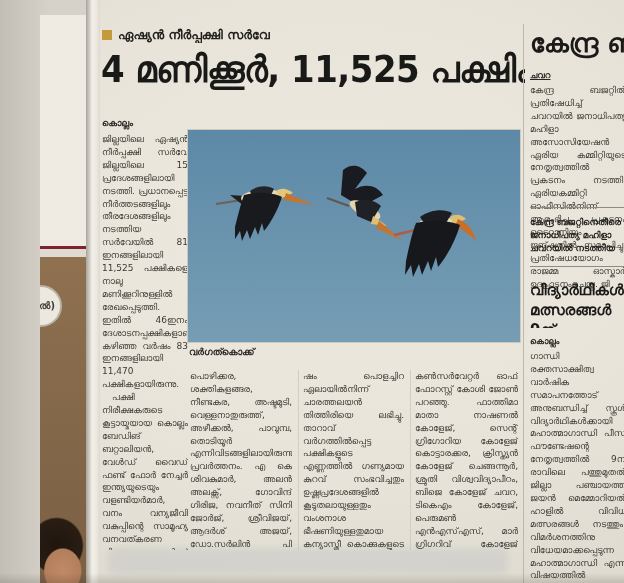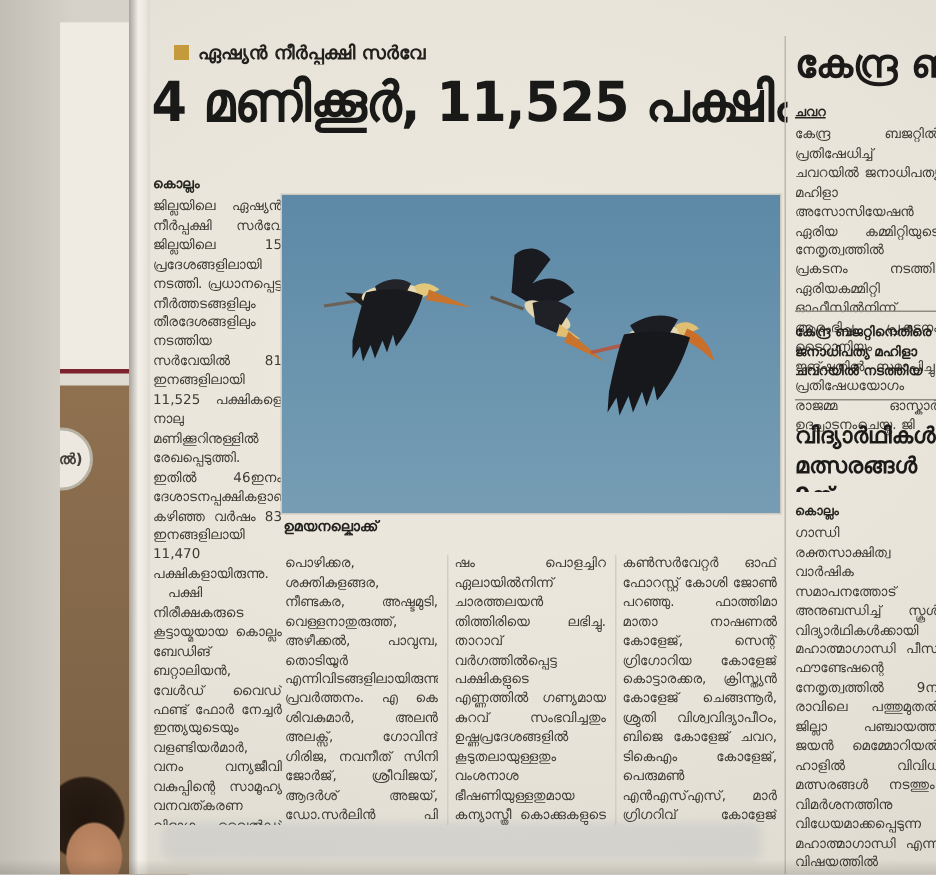--- a/index.html
+++ b/index.html
@@ -65,21 +65,21 @@
     background:linear-gradient(90deg,#a8a49c 0%, #f3f0e9 45%, #ece8df 75%, #ded9d0 100%);
   }
 
   
   .main-page {
     position:absolute; left:100px; top:0; width:524px; height:583px;
     background:
       radial-gradient(ellipse 600px 420px at 45% 40%, #eeeadf 0%, #e7e3d9 60%, #ddd9cf 100%);
     overflow:hidden;
   }
-  .kicker-row { position:absolute; left:16px; top:27px; display:flex; align-items:center; white-space:nowrap; overflow:hidden; width:300px; }
+  .kicker-row { position:absolute; left:2px; top:27px; display:flex; align-items:center; white-space:nowrap; overflow:hidden; width:300px; }
   .kicker-sq { width:10px; height:10px; background:#c49a3c; margin-right:6px; flex:0 0 auto; }
   .kicker-text { font-weight:bold; font-size:12.5px; color:#21201d; }
   .headline {
     position:absolute; left:1px; top:47px; width:424px; height:52px;
     font-size:34px; font-weight:bold; color:#191918; letter-spacing:-0.5px;
     white-space:nowrap; overflow:hidden; transform:scaleY(1.08); transform-origin:top left;
   }
   .dateline { font-weight:bold; font-size:9px; color:#26251f; margin-bottom:4px; }
   .bodytext { font-size:9px; line-height:12.9px; text-align:justify; color:#3b3a33; overflow:hidden; }
   .bodytext.indent { text-indent:10px; }
@@ -194,21 +194,21 @@
         <g transform="translate(206,70)">
           <path d="M0,35 L26,29" stroke="#b05a48" stroke-width="2.5" fill="none"></path>
           <ellipse cx="42" cy="25" rx="20" ry="8" fill="#e6dab6" transform="rotate(-6 42 25)"></ellipse>
           <path d="M26,17 C38,9 50,9 58,13 L52,23 L30,23 Z" fill="#1c1d22"></path>
           <path d="M56,17 C62,13 68,15 72,19 L60,25 Z" fill="#e0bf72"></path>
           <path d="M64,19 C74,23 80,31 82,41 C76,35 68,29 61,26 Z" fill="#c96f2a"></path>
           <path d="M22,23 C40,19 56,21 66,25 C62,39 54,55 44,67 L42,57 L37,71 L34,61 L28,75 L25,64 L19,77 L17,65 L11,75 L12,61 C15,47 18,33 22,23 Z" fill="#17181c"></path>
         </g>
       </svg>
     </div>
-    <div class="photo-caption">ഉമയനല്കൊക്ക്</div>
+    <div class="photo-caption">വർഗത്കൊക്ക്</div>
 
     <div class="col col2">
       <p class="bodytext">പൊഴിക്കര, ശക്തികുളങ്ങര, നീണ്ടകര, അഷ്ടമുടി, വെള്ളനാതുരുത്ത്, അഴീക്കൽ, പാവുമ്പ, തൊടിയൂർ എന്നിവിടങ്ങളിലായിരുന്നു പ്രവർത്തനം. എ കെ ശിവകുമാർ, അലൻ അലക്സ്, ഗോവിന്ദ് ഗിരിജ, നവനീത് സിനി ജോർജ്, ശ്രീവിജയ്, ആദർശ് അജയ്, ഡോ.സർലിൻ പി ജോൺ, അമ്പാടി സുഗതൻ തുടങ്ങിയവർ നേതൃത്വം നൽകി. ഏഴു വർഷത്തിനുശേ</p>
     </div>
     <div class="col col3">
       <p class="bodytext">ഷം പൊളച്ചിറ ഏലായിൽനിന്ന് ചാരത്തലയൻ തിത്തിരിയെ ലഭിച്ചു. താറാവ് വർഗത്തിൽപ്പെട്ട പക്ഷികളുടെ എണ്ണത്തിൽ ഗണ്യമായ കുറവ് സംഭവിച്ചതും ഉഷ്ണപ്രദേശങ്ങളിൽ കൂടുതലായുള്ളതും വംശനാശ ഭീഷണിയുള്ളതുമായ കന്യാസ്ത്രീ കൊക്കുകളുടെ വലിയ കൂട്ടങ്ങളെ കണ്ടെത്താനായതും ജില്ലയിൽ ചൂട് കൂടുന്നതിന്റെ സൂചനയാണെന്ന് അസിസ്റ്റന്റ്</p>
     </div>
     <div class="col col4">
       <p class="bodytext">കൺസർവേറ്റർ ഓഫ് ഫോറസ്റ്റ് കോശി ജോൺ പറഞ്ഞു. ഫാത്തിമാ മാതാ നാഷണൽ കോളേജ്, സെന്റ് ഗ്രിഗോറിയ കോളേജ് കൊട്ടാരക്കര, ക്രിസ്ത്യൻ കോളേജ് ചെങ്ങന്നൂർ, ശ്രുതി വിശ്വവിദ്യാപീഠം, ബിജെ കോളേജ് ചവറ, ടികെഎം കോളേജ്, പെരുമൺ എൻഎസ്എസ്, മാർ ഗ്രിഗറിവ് കോളേജ് എന്നിവിടങ്ങളിലെ വിദ്യാർഥികളും പങ്കെടുത്തു.</p>
     </div>

